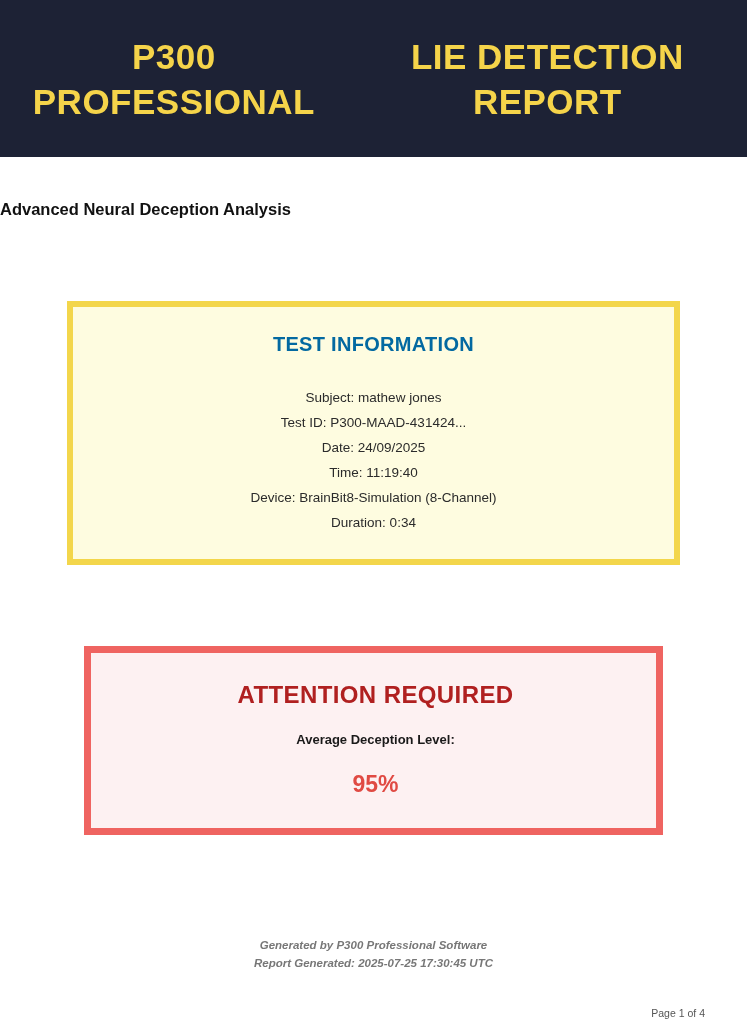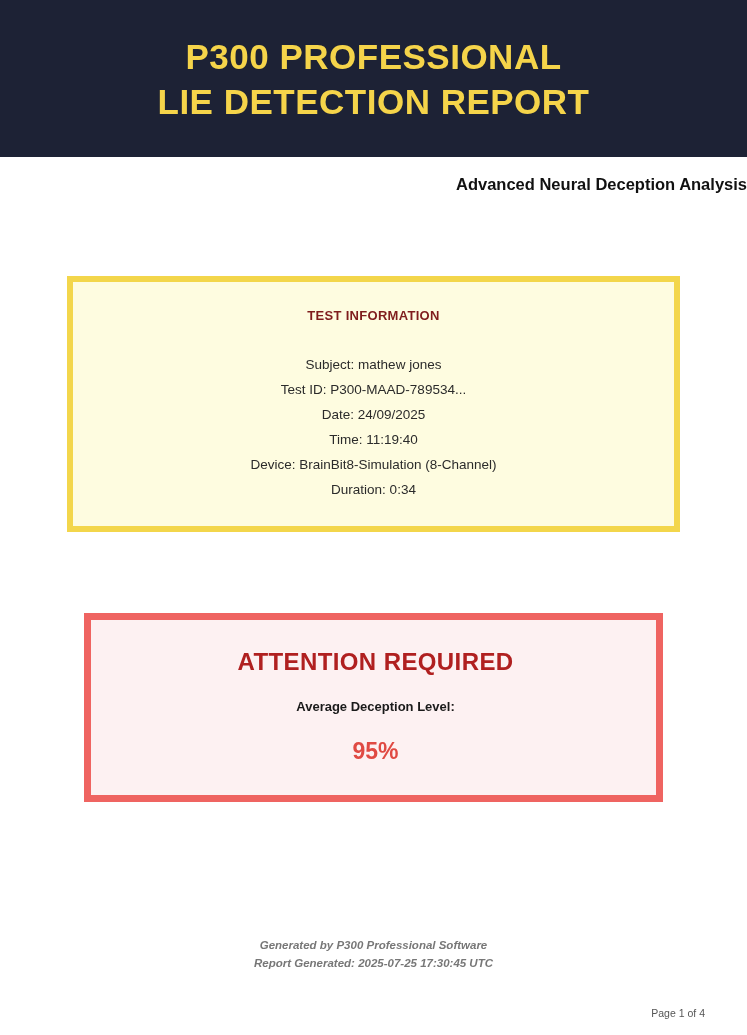--- a/index.html
+++ b/index.html
@@ -16,55 +16,55 @@
     position: relative;
   }
 
   
   .header-banner {
     background: #1d2235;
     width: 100%;
     height: 157px;
     box-sizing: border-box;
     display: flex;
-    flex-direction: column;
+    flex-direction: row;
     align-items: center;
     justify-content: center;
   }
   .header-title-line {
     color: #f5d44a;
     font-size: 35px;
     font-weight: bold;
     letter-spacing: 0.5px;
     line-height: 45px;
     text-align: center;
   }
 
   
   .subtitle {
-    text-align: right;
+    text-align: left;
     font-size: 16.5px;
     font-weight: bold;
     color: #111111;
-    margin-top: 18px;
+    margin-top: 43px;
   }
 
   
   .info-card {
     margin: 82px 67px 0 67px;
     border: 6px solid #f3d64b;
     background: #fefce0;
     box-sizing: border-box;
     padding: 26px 10px 24px 10px;
   }
   .info-card-title {
     text-align: center;
-    font-size: 13px;
+    font-size: 20px;
     font-weight: bold;
-    color: #7f1d1d;
+    color: #0369a1;
     letter-spacing: 0.3px;
     margin-bottom: 29px;
   }
   .info-row {
     text-align: center;
     font-size: 13.5px;
     color: #2b2b2b;
     line-height: 25px;
   }
 
@@ -127,21 +127,21 @@
 <div class="header-banner">
   <div class="header-title-line">P300 PROFESSIONAL</div>
   <div class="header-title-line">LIE DETECTION REPORT</div>
 </div>
 
 <div class="subtitle">Advanced Neural Deception Analysis</div>
 
 <div class="info-card">
   <div class="info-card-title">TEST INFORMATION</div>
   <div class="info-row">Subject: mathew jones</div>
-  <div class="info-row">Test ID: P300-MAAD-789534...</div>
+  <div class="info-row">Test ID: P300-MAAD-431424...</div>
   <div class="info-row">Date: 24/09/2025</div>
   <div class="info-row">Time: 11:19:40</div>
   <div class="info-row">Device: BrainBit8-Simulation (8-Channel)</div>
   <div class="info-row">Duration: 0:34</div>
 </div>
 
 <div class="alert-card">
   <div class="alert-title">ATTENTION REQUIRED</div>
   <div class="alert-label">Average Deception Level:</div>
   <div class="alert-value">95%</div>

